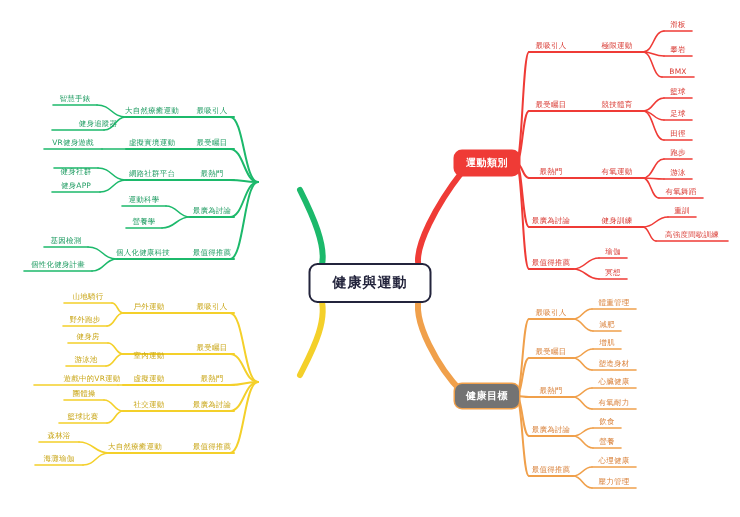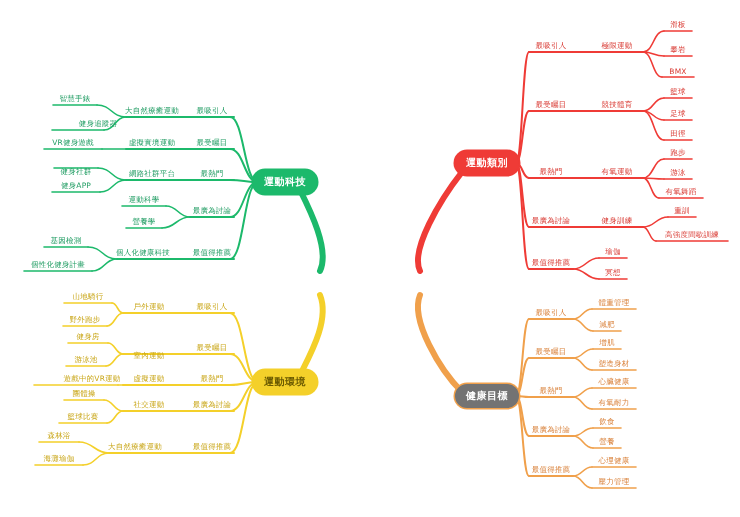--- a/index.html
+++ b/index.html
@@ -5,21 +5,21 @@
   html,body{margin:0;padding:0;background:#ffffff;}
   body{width:740px;height:517px;overflow:hidden;font-family:"DejaVu Sans","Liberation Sans",sans-serif;}
   #mindmap{position:relative;width:740px;height:517px;background:#fff;}
   #wires{position:absolute;left:0;top:0;width:740px;height:517px;}
   .node{position:absolute;transform:translate(-50%,-50%);white-space:nowrap;}
   .center-node{
     border:2.5px solid #23243c;border-radius:9px;background:#fff;
     padding:9px 22px;font-size:14px;font-weight:bold;color:#23243c;letter-spacing:1px;
   }
   .branch-node{
-    border-radius:12px;padding:5px 11px;font-size:10px;font-weight:bold;color:#ffffff;
+    border-radius:7px;padding:5px 11px;font-size:10px;font-weight:bold;color:#ffffff;
     letter-spacing:.5px;
   }
   .bn-green{background:#1cb96b;box-shadow:0 0 0 1.5px #1cb96b;}
   .bn-red{background:#ef3b36;box-shadow:0 0 0 1.5px #ef3b36;}
   .bn-yellow{background:#f4d02a;color:#6b5a00;box-shadow:0 0 0 1.5px #f4d02a;}
   .bn-orange{background:#737373;box-shadow:0 0 0 1.5px #f0a04b;}
   .lbl{position:absolute;transform:translate(-50%,-50%);white-space:nowrap;font-size:7.5px;letter-spacing:.2px;}
   .l-green{color:#1f9c62;}
   .l-red{color:#d93a33;}
   .l-yellow{color:#c9a617;}
@@ -177,22 +177,22 @@
       <path d="M573,436 C583,436 583,448 593,448" stroke="#f0a04b" fill="none" stroke-width="1.6" stroke-linecap="round"></path>
       <path d="M593,448 L621,448" stroke="#f0a04b" fill="none" stroke-width="1.6" stroke-linecap="round"></path>
       <path d="M516,396 C522.5,396 522.5,476 529,476" stroke="#f0a04b" fill="none" stroke-width="2" stroke-linecap="round"></path>
       <path d="M529,476 L573,476" stroke="#f0a04b" fill="none" stroke-width="2" stroke-linecap="round"></path>
       <path d="M573,476 C582.5,476 582.5,467 592,467" stroke="#f0a04b" fill="none" stroke-width="1.6" stroke-linecap="round"></path>
       <path d="M592,467 L636,467" stroke="#f0a04b" fill="none" stroke-width="1.6" stroke-linecap="round"></path>
       <path d="M573,476 C582.5,476 582.5,488 592,488" stroke="#f0a04b" fill="none" stroke-width="1.6" stroke-linecap="round"></path>
       <path d="M592,488 L636,488" stroke="#f0a04b" fill="none" stroke-width="1.6" stroke-linecap="round"></path>
     </svg>
 
-
-  <div class="node branch-node bn-green" style="left:285px;top:182px;">運動科技</div>
+  <div class="node center-node" id="center-node" style="left:370px;top:283px;">健康與運動</div>
+
   <div class="lbl l-green" style="left:212px;top:111px;">最吸引人</div>
   <div class="lbl l-green" style="left:152px;top:111px;">大自然療癒運動</div>
   <div class="lbl l-green" style="left:75px;top:99px;">智慧手錶</div>
   <div class="lbl l-green" style="left:66px;top:124px;margin-left:32px;">健身追蹤器</div>
   <div class="lbl l-green" style="left:212px;top:143px;">最受矚目</div>
   <div class="lbl l-green" style="left:152px;top:143px;">虛擬實境運動</div>
   <div class="lbl l-green" style="left:73px;top:143px;">VR健身遊戲</div>
   <div class="lbl l-green" style="left:212px;top:174px;">最熱門</div>
   <div class="lbl l-green" style="left:152px;top:174px;">網路社群平台</div>
   <div class="lbl l-green" style="left:76px;top:172px;">健身社群</div>
@@ -222,21 +222,20 @@
   <div class="lbl l-red" style="left:678px;top:173px;">游泳</div>
   <div class="lbl l-red" style="left:681px;top:192px;">有氧舞蹈</div>
   <div class="lbl l-red" style="left:551px;top:221px;">最廣為討論</div>
   <div class="lbl l-red" style="left:617px;top:221px;">健身訓練</div>
   <div class="lbl l-red" style="left:682px;top:211px;">重訓</div>
   <div class="lbl l-red" style="left:692px;top:235px;">高強度間歇訓練</div>
   <div class="lbl l-red" style="left:551px;top:263px;">最值得推薦</div>
   <div class="lbl l-red" style="left:613px;top:252px;">瑜伽</div>
   <div class="lbl l-red" style="left:613px;top:273px;">冥想</div>
 
-  <div class="node branch-node bn-yellow" style="left:285px;top:382px;">運動環境</div>
   <div class="lbl l-yellow" style="left:212px;top:307px;">最吸引人</div>
   <div class="lbl l-yellow" style="left:149px;top:307px;">戶外運動</div>
   <div class="lbl l-yellow" style="left:88px;top:297px;">山地騎行</div>
   <div class="lbl l-yellow" style="left:85px;top:320px;">野外跑步</div>
   <div class="lbl l-yellow" style="left:212px;top:348px;">最受矚目</div>
   <div class="lbl l-yellow" style="left:149px;top:348px;margin-top:8px;">室內運動</div>
   <div class="lbl l-yellow" style="left:88px;top:337px;">健身房</div>
   <div class="lbl l-yellow" style="left:86px;top:360px;">游泳池</div>
   <div class="lbl l-yellow" style="left:212px;top:379px;">最熱門</div>
   <div class="lbl l-yellow" style="left:149px;top:379px;">虛擬運動</div>

